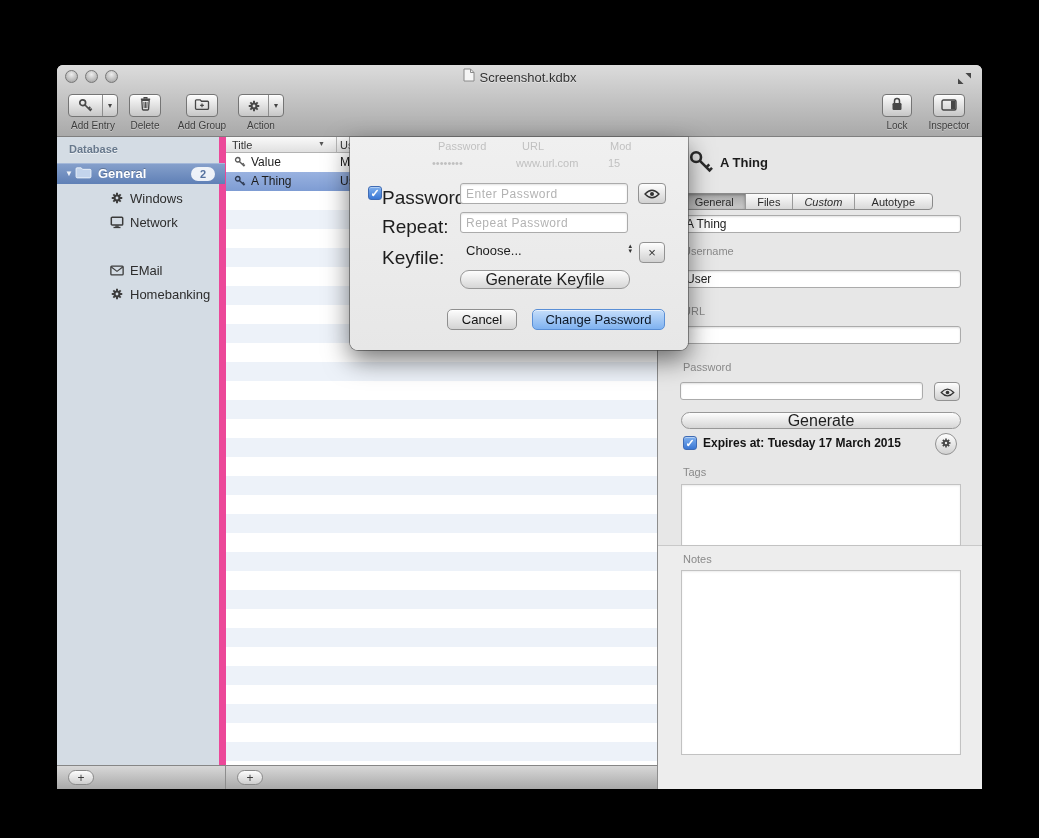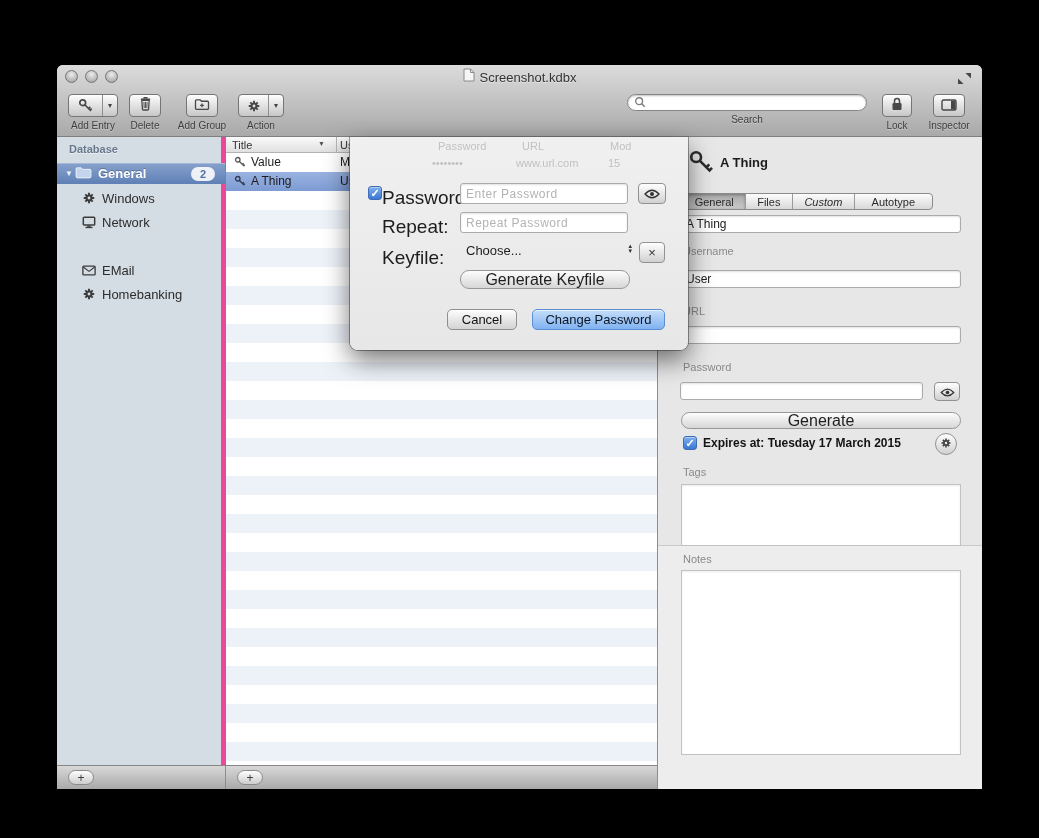--- a/index.html
+++ b/index.html
@@ -26,34 +26,34 @@
     box-shadow:inset 0 1px 0 rgba(255,255,255,.8); display:flex; align-items:center; justify-content:center; }
   .tb-btn { height:23px; }
   .split-arrow { width:15px; height:100%; display:flex; align-items:center; justify-content:center;
     border-left:1px solid #8e8e8e; font-size:8px; color:#444; }
   .search-pill { width:240px; height:17px; background:#fff; border:1px solid #858585; border-radius:9px;
     box-shadow:inset 0 1px 2px rgba(0,0,0,.25); display:flex; align-items:center; padding:0 6px; }
   .search-pill input { border:none; outline:none; flex:1; font-size:12px; background:transparent; margin-left:4px; }
 
   
   .sidebar { position:absolute; left:0; top:72px; width:169px; height:628px;
-    background:#d4dce4; border-right:5px solid #ec4899; }
+    background:#d4dce4; border-right:7px solid #ec4899; }
   .side-header { position:absolute; left:12px; top:6px; font-size:11px; font-weight:bold; color:#67788c;
     text-shadow:0 1px 0 rgba(255,255,255,.6); }
   .group-row { position:absolute; left:0; top:26px; width:168px; height:21px;
     background:linear-gradient(#87a1cc,#5f80b6); display:flex; align-items:center;
     box-shadow:inset 0 1px 0 rgba(255,255,255,.25); }
   .group-row .disc { width:10px; margin-left:8px; font-size:8px; color:#eef2f8; }
   .group-label { color:#fff; font-weight:bold; font-size:13px; margin-left:6px;
     text-shadow:0 -1px 0 rgba(0,0,0,.25); flex:1; }
   .badge { margin-right:10px; min-width:24px; height:14px; border-radius:7px;
     background:rgba(255,255,255,.88); color:#54719f; font-size:11px; font-weight:bold;
     display:flex; align-items:center; justify-content:center; }
   .side-item { position:absolute; left:0; width:168px; height:24px; display:flex; align-items:center;
-    padding-left:24px; }
+    padding-left:52px; }
   .side-item .icn { width:16px; display:flex; justify-content:center; }
   .side-item .lab { font-size:13px; color:#2d2d2d; margin-left:5px; }
 
   
   .listpane { position:absolute; left:169px; top:72px; width:432px; height:628px;
     background:#fff; border-right:1px solid #8d8d8d; }
   .list-header { position:absolute; left:0; top:0; width:431px; height:16px;
     background:linear-gradient(#fafafa,#e0e0e0); border-bottom:1px solid #b3b3b3; font-size:11px; color:#333; }
   .list-body { position:absolute; left:0; top:16px; width:431px; height:611px;
     background:repeating-linear-gradient(180deg,#ffffff 0 19px,#edf2f9 19px 38px); }
@@ -178,30 +178,20 @@
                 </g>
                 <circle cx="8" cy="8" r="4" fill="#474747"></circle>
                 <circle cx="8" cy="8" r="1.6" fill="#e2e2e2"></circle>
               </svg>
             </span>
           <span class="split-arrow">▾</span>
         </div>
         <span class="tb-label">Action</span>
       </div>
 
-      <div class="tb-group" style="left:565px; width:250px;">
-        <div class="search-pill">
-          <span><svg width="12" height="12" viewBox="0 0 14 14">
-                <circle cx="6" cy="6" r="4" fill="none" stroke="#7d7d7d" stroke-width="1.6"></circle>
-                <line x1="9" y1="9" x2="12.5" y2="12.5" stroke="#7d7d7d" stroke-width="1.8"></line>
-              </svg></span>
-          <input type="text" value="" style="">
-        </div>
-        <span class="tb-label">Search</span>
-      </div>
 
       <div class="tb-group" style="left:822px; width:36px;">
         <div class="btn tb-btn" style="width:30px;">
           <span><svg width="12" height="14" viewBox="0 0 12 14">
                 <rect x="1.5" y="6" width="9" height="7" rx="1.2" fill="#474747"></rect>
                 <path d="M3.5 6 V4 a2.5 2.5 0 0 1 5 0 V6" fill="none" stroke="#474747" stroke-width="1.5"></path>
               </svg></span>
         </div>
         <span class="tb-label">Lock</span>
       </div>

